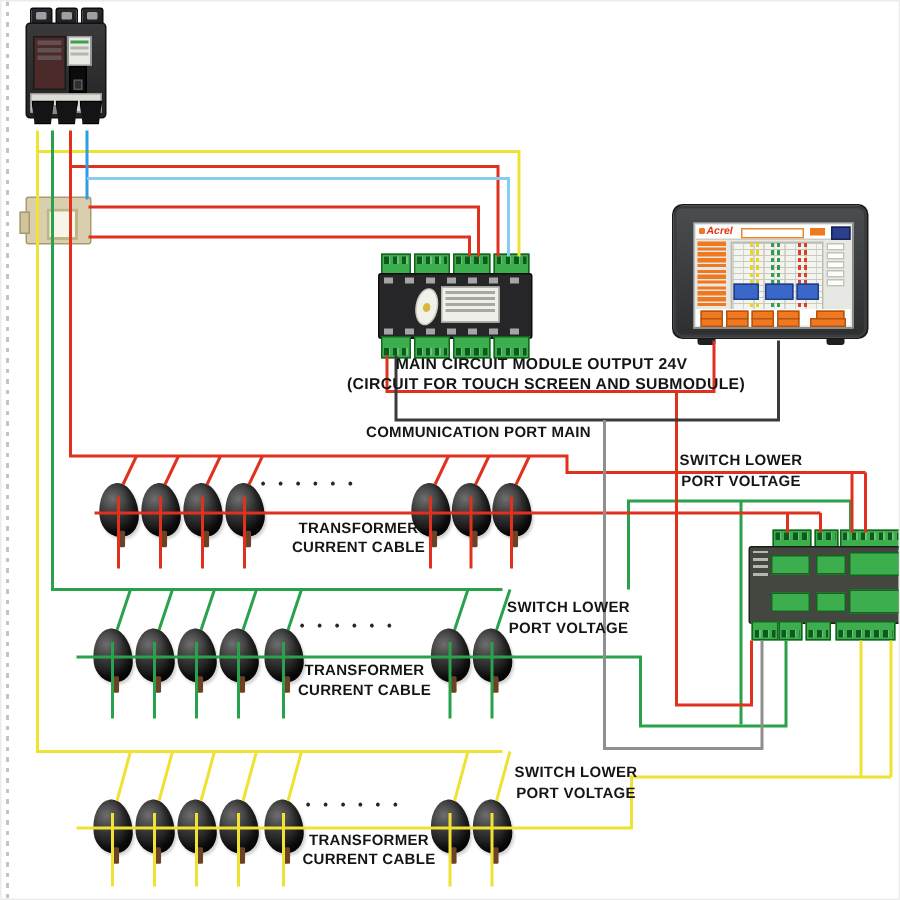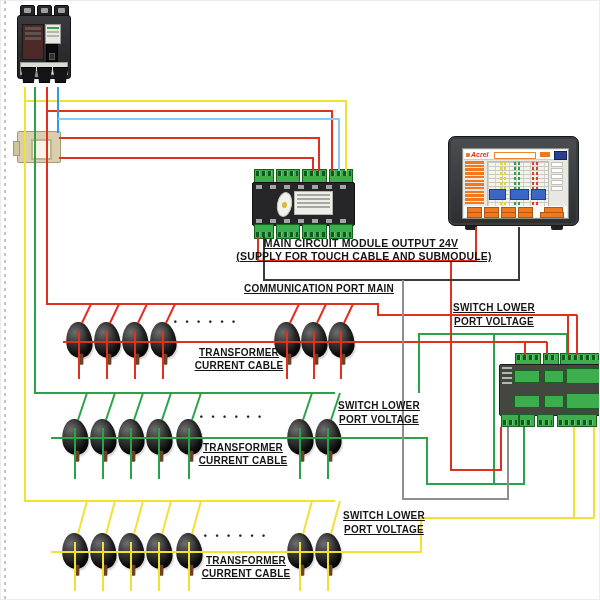--- a/index.html
+++ b/index.html
@@ -3,21 +3,21 @@
 <meta charset="utf-8">
 <style>
   html,body{margin:0;padding:0;background:#fff;}
   .stage{position:relative;width:600px;height:600px;background:#ffffff;overflow:hidden;
          font-family:"Liberation Sans", sans-serif;border:1px solid #ececec;box-sizing:border-box;}
   .edge{position:absolute;left:3px;top:0;height:600px;width:2px;
         background:repeating-linear-gradient(180deg,#c4c4c4 0 3px,transparent 3px 7px);}
   
   .abs{position:absolute;box-sizing:border-box;}
   .lbl{position:absolute;transform:translateX(-50%);text-align:left;color:#151515;
-       font-weight:bold;font-size:10px;line-height:13px;white-space:nowrap;letter-spacing:.2px;text-decoration:underline;}
+       font-weight:bold;font-size:10px;line-height:13px;white-space:nowrap;letter-spacing:.2px;}
   .lbl.big{font-size:10.5px;}
   .dots{position:absolute;transform:translateX(-50%);color:#262626;font-weight:bold;
         font-size:9px;letter-spacing:3px;white-space:nowrap;}
   
   .breaker{left:16px;top:4px;width:52px;height:80px;}
   .brk-body{position:absolute;left:0;top:10px;width:52px;height:62px;background:linear-gradient(180deg,#3a3a3c,#232325);
             border:1px solid #111;border-radius:3px;}
   .brk-lug{position:absolute;top:0;width:13px;height:14px;background:linear-gradient(180deg,#2a2a2c,#1b1b1d);
            border:1px solid #0d0d0d;border-radius:2px;}
   .brk-lug i{display:block;margin:2px auto 0;width:7px;height:5px;background:#9aa0a4;border-radius:1px;}
@@ -402,21 +402,21 @@
         <line x1="200" y1="500" x2="191" y2="533" stroke="#f0e135"></line>
         <line x1="188" y1="541" x2="188" y2="590" stroke="#f0e135"></line>
         <line x1="311" y1="500" x2="302" y2="533" stroke="#f0e135"></line>
         <line x1="299" y1="541" x2="299" y2="590" stroke="#f0e135"></line>
         <line x1="339" y1="500" x2="330" y2="533" stroke="#f0e135"></line>
         <line x1="327" y1="541" x2="327" y2="590" stroke="#f0e135"></line>
       </g>
   </svg>
 
   <div class="lbl big z9" style="left:360px;top:236px">MAIN CIRCUIT MODULE OUTPUT 24V</div>
-  <div class="lbl big z9" style="left:363px;top:249px">(SUPPLY FOR TOUCH CABLE AND SUBMODULE)</div>
+  <div class="lbl big z9" style="left:363px;top:249px">(CIRCUIT FOR TOUCH SCREEN AND SUBMODULE)</div>
   <div class="lbl z9" style="left:318px;top:281px">COMMUNICATION PORT MAIN</div>
 
   <div class="lbl z9" style="left:493px;top:300px">SWITCH LOWER</div>
   <div class="lbl z9" style="left:493px;top:314px">PORT VOLTAGE</div>
 
   <div class="lbl z9" style="left:378px;top:398px">SWITCH LOWER</div>
   <div class="lbl z9" style="left:378px;top:412px">PORT VOLTAGE</div>
 
   <div class="lbl z9" style="left:383px;top:508px">SWITCH LOWER</div>
   <div class="lbl z9" style="left:383px;top:522px">PORT VOLTAGE</div>

